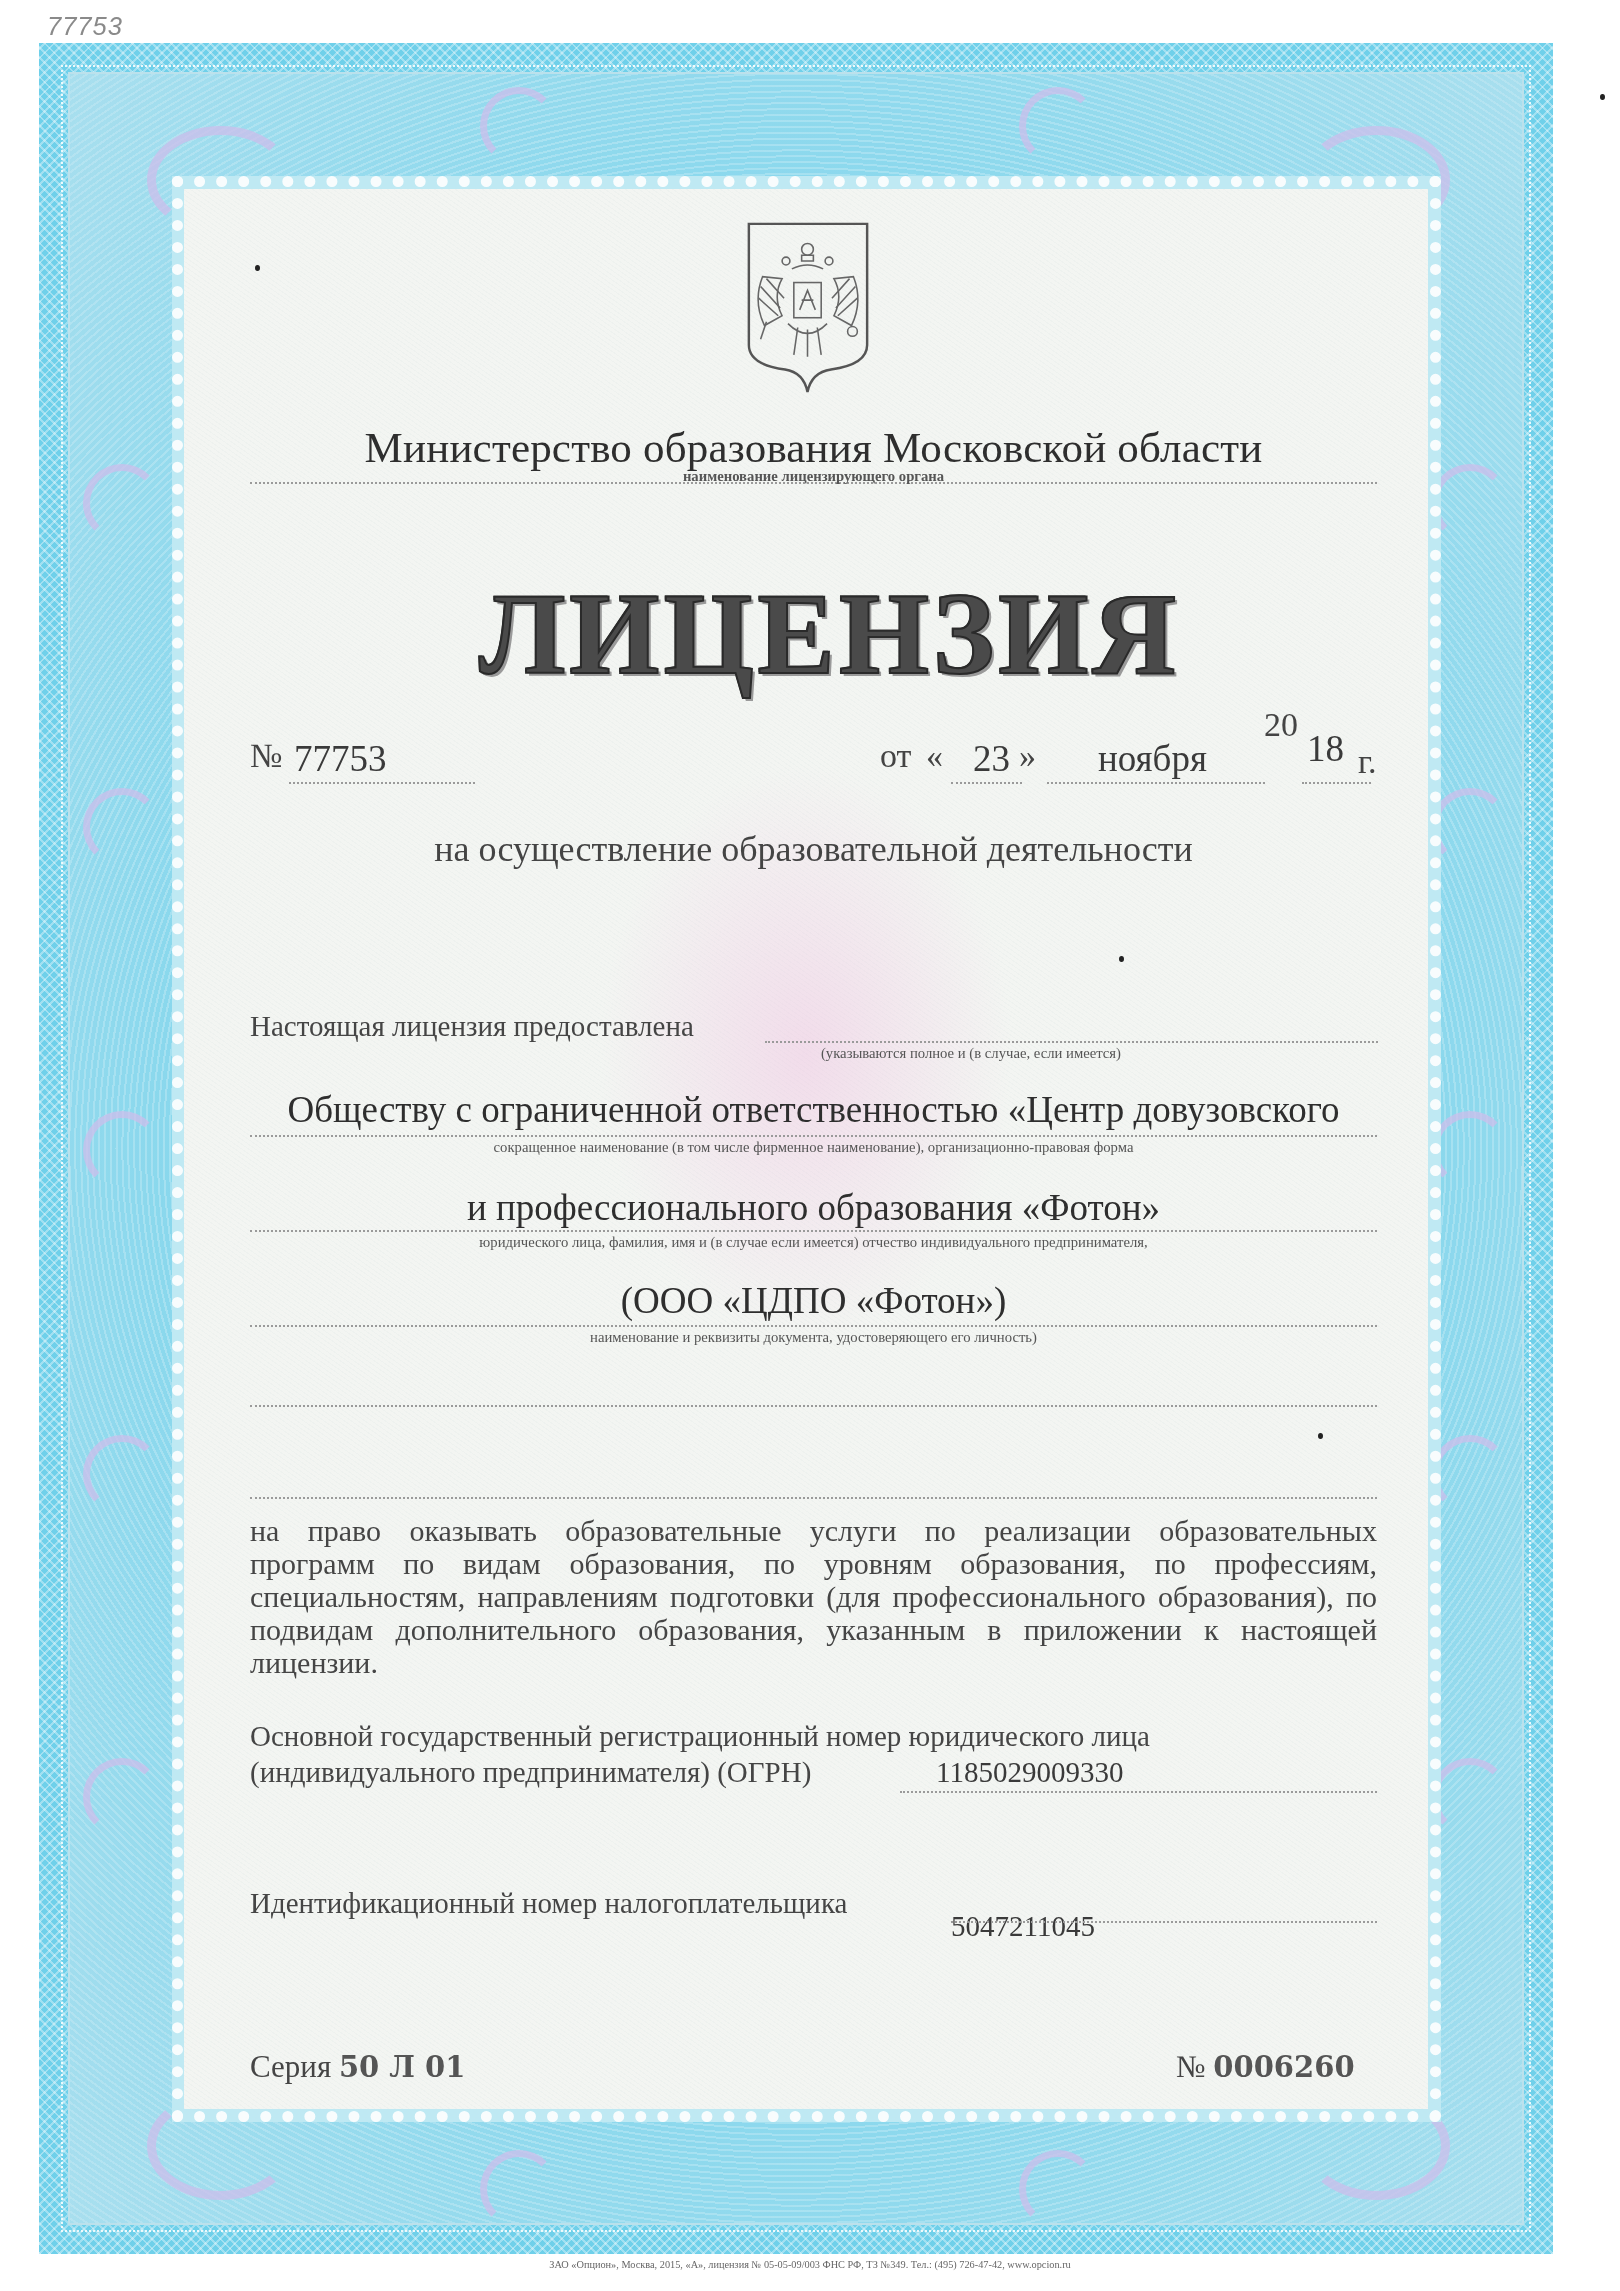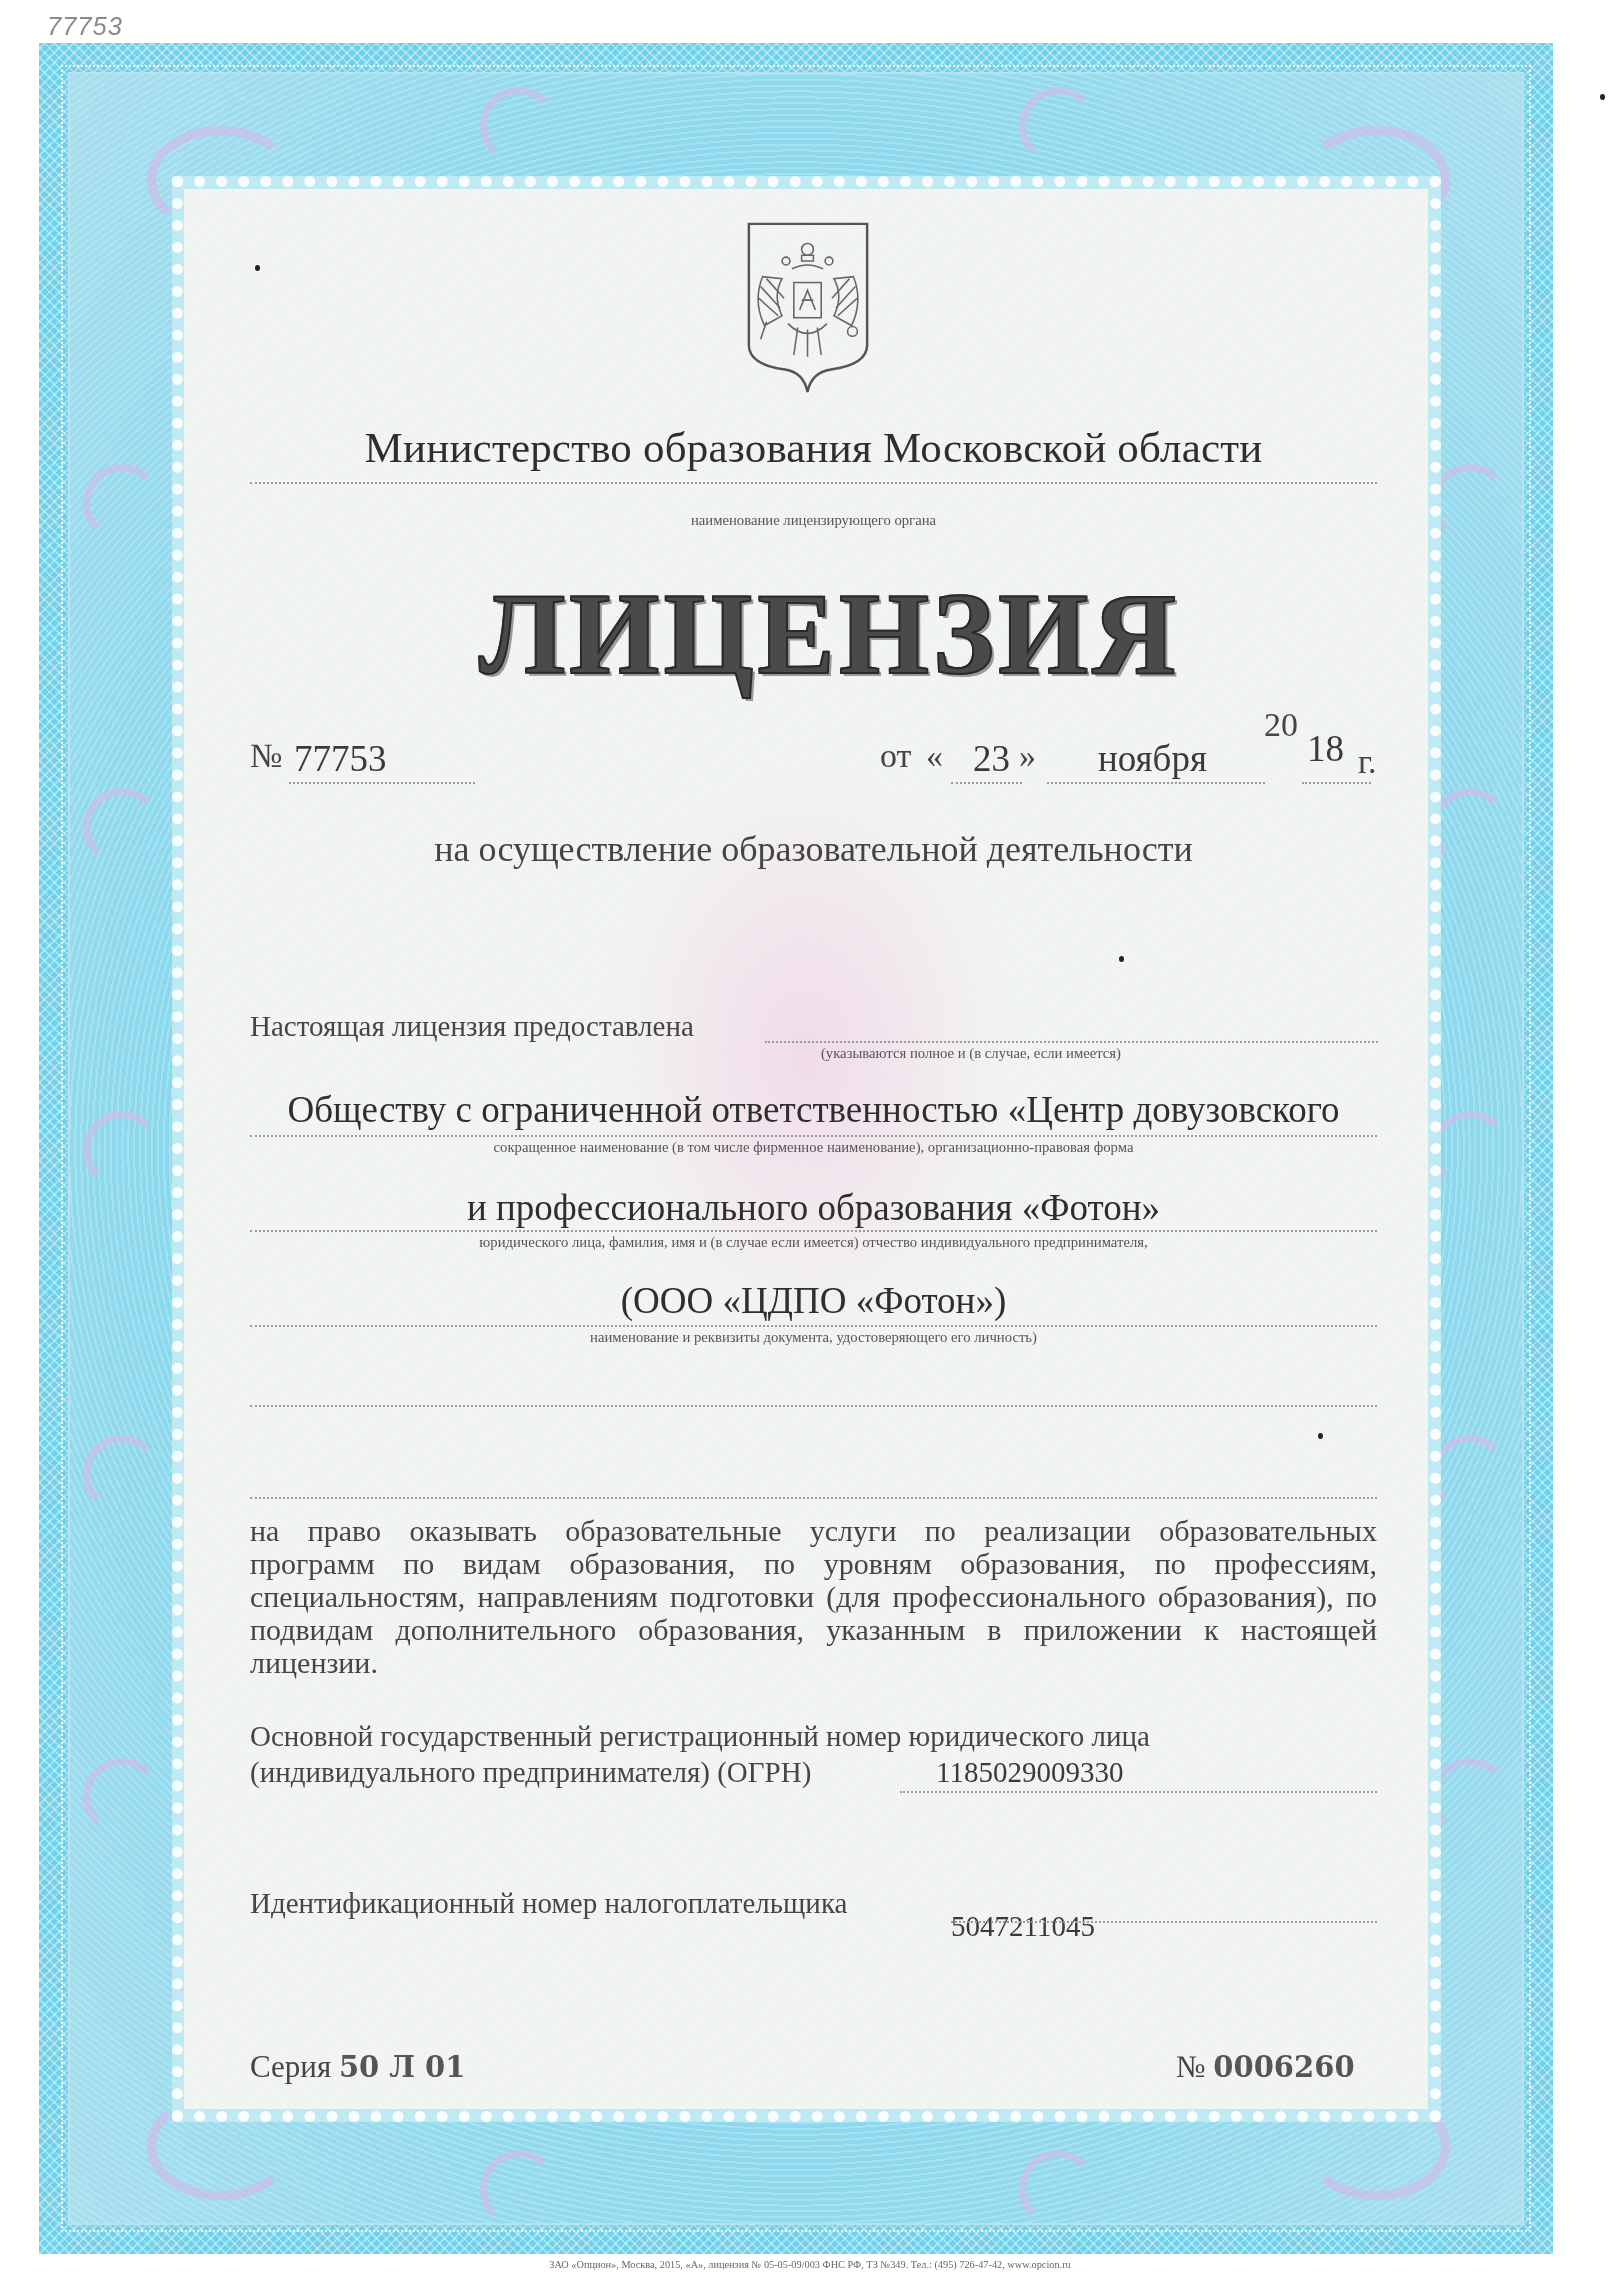--- a/index.html
+++ b/index.html
@@ -148,21 +148,21 @@
     <path d="M58 94 L66 74 L74 94 M60 84 H72"></path>
     <path d="M46 108 Q66 128 86 108"></path>
     <path d="M56 112 L52 140 M66 114 V142 M76 112 L80 140"></path>
     <path d="M24 106 L18 124"></path>
       <circle cx="112" cy="116" r="5"></circle>
   </g>
 </svg>
 
 <div class="issuer">Министерство образования Московской области</div>
 <div class="line" style="left:250px;width:1127px;top:482px;"></div>
-<div class="caption" style="left:250px;width:1127px;top:512px;">наименование лицензирующего органа</div>
+<div class="caption" style="left:250px;width:1127px;top:468px;font-weight:bold;">наименование лицензирующего органа</div>
 
 <div class="title">ЛИЦЕНЗИЯ</div>
 
 <div class="num-row" style="left:250px;">№</div>
 <div class="num-row" style="left:294px;"><span class="val">77753</span></div>
 <div class="line" style="left:289px;width:186px;top:782px;"></div>
 
 <div class="num-row" style="left:880px;">от</div>
 <div class="num-row" style="left:926px;">«</div>
 <div class="num-row" style="left:973px;"><span class="val">23</span></div>

